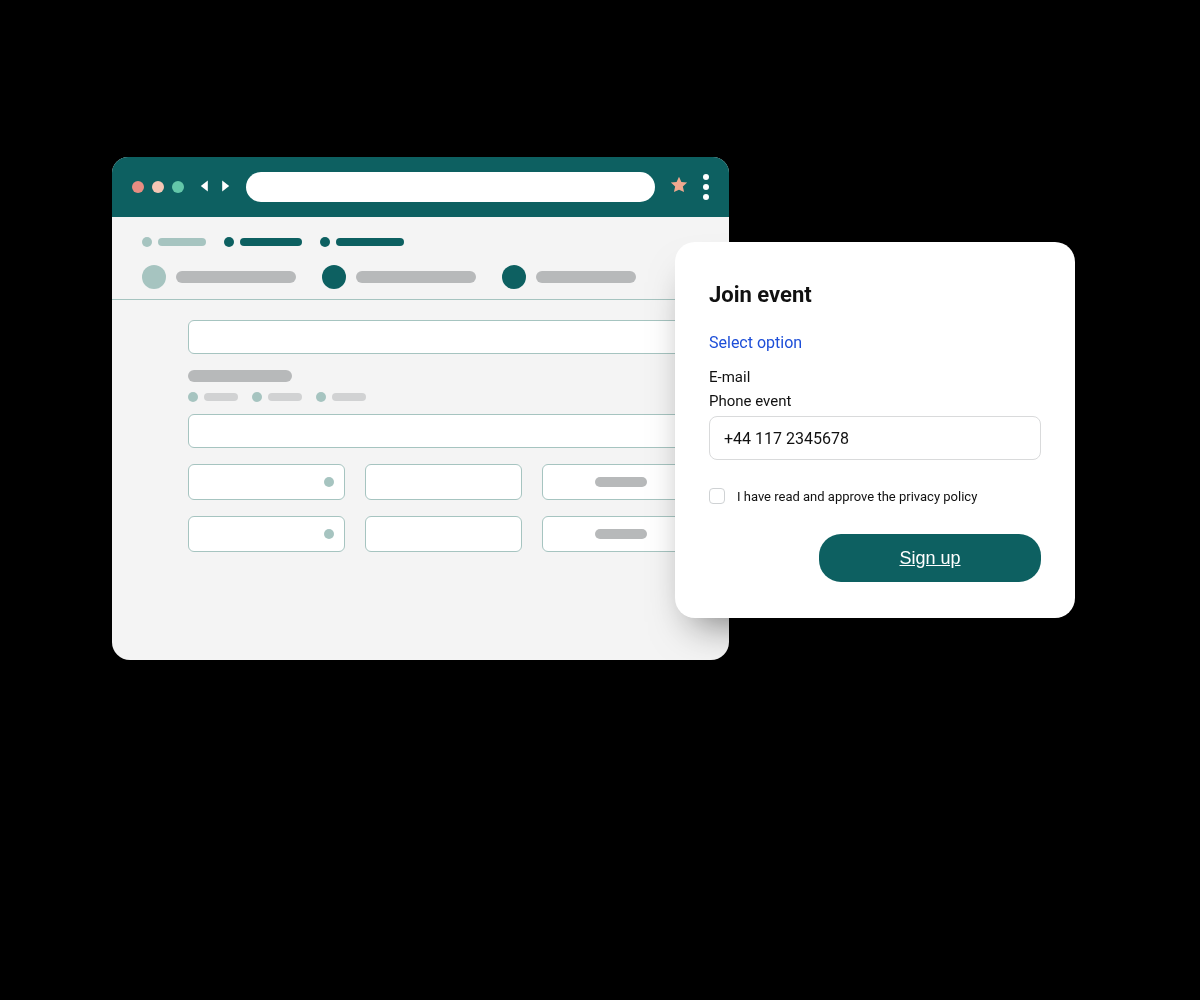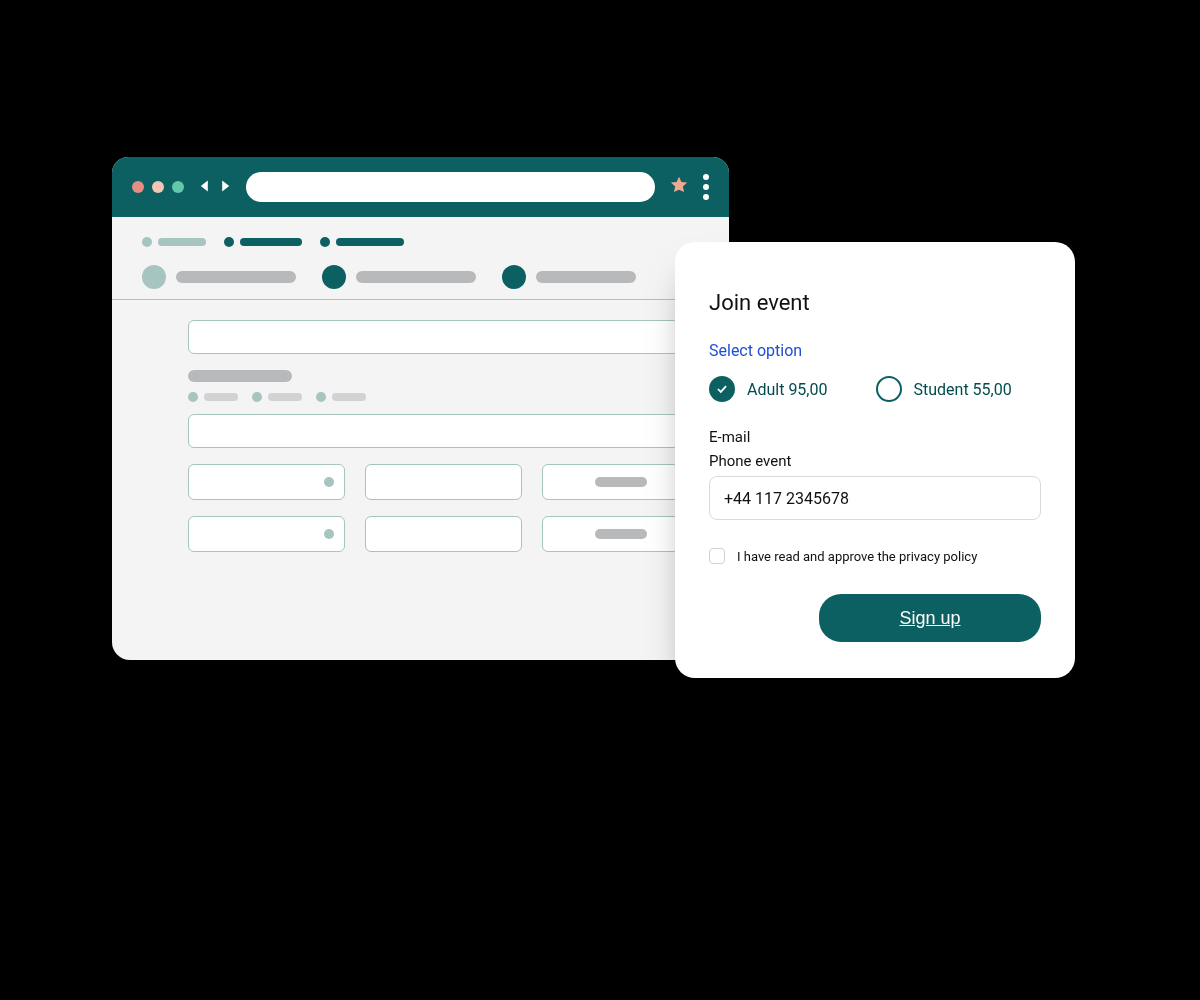--- a/index.html
+++ b/index.html
@@ -108,21 +108,21 @@
   .panel{
     position:absolute;
     left:675px; top:242px;
     width:400px;
     background:var(--white);
     border-radius:20px;
     box-shadow:0 22px 40px -18px rgba(0,0,0,.55);
     padding:40px 34px 36px 34px;
   }
   .panel-title{
-    font-size:22px;font-weight:400;color:#111;margin:8px 0 26px 0;
+    font-size:22px;font-weight:700;color:#111;margin:0 0 26px 0;
   }
   .panel-label{font-size:16px;color:#1d4ed8;margin-bottom:16px;}
   .options{display:flex;gap:48px;align-items:center;margin-bottom:26px;}
   .opt{display:flex;gap:12px;align-items:center;color:var(--teal-dark);font-size:16px;}
   .radio{width:26px;height:26px;border-radius:50%;display:flex;align-items:center;justify-content:center;}
   .radio.checked{background:var(--teal);}
   .radio.checked svg{width:14px;height:14px;stroke:#fff;stroke-width:3;fill:none;}
   .radio.unchecked{border:2px solid var(--teal);background:var(--white);}
 
   .field-label{font-size:15px;color:#111;margin-bottom:6px;margin-top:6px;}
@@ -240,34 +240,20 @@
           </div>
       </div>
     </div>
   </div>
 </div>
 
 <div class="panel">
   <h2 class="panel-title">Join event</h2>
 
   <div class="panel-label">Select option</div>
-  <div class="options">
-    <div class="opt">
-      <span class="radio checked">
-        <svg viewBox="0 0 24 24">
-            <polyline points="5 12 10 17 19 7"></polyline>
-          </svg>
-      </span>
-      <span>Adult 95,00</span>
-    </div>
-    <div class="opt">
-      <span class="radio unchecked"></span>
-      <span>Student 55,00</span>
-    </div>
-  </div>
 
 
   <div class="field-label">E-mail</div>
 
   <div class="field-label">Phone event</div>
   <div class="text-input">
     <span>+44 117 2345678</span>
   </div>
 
   <div class="check-row">

